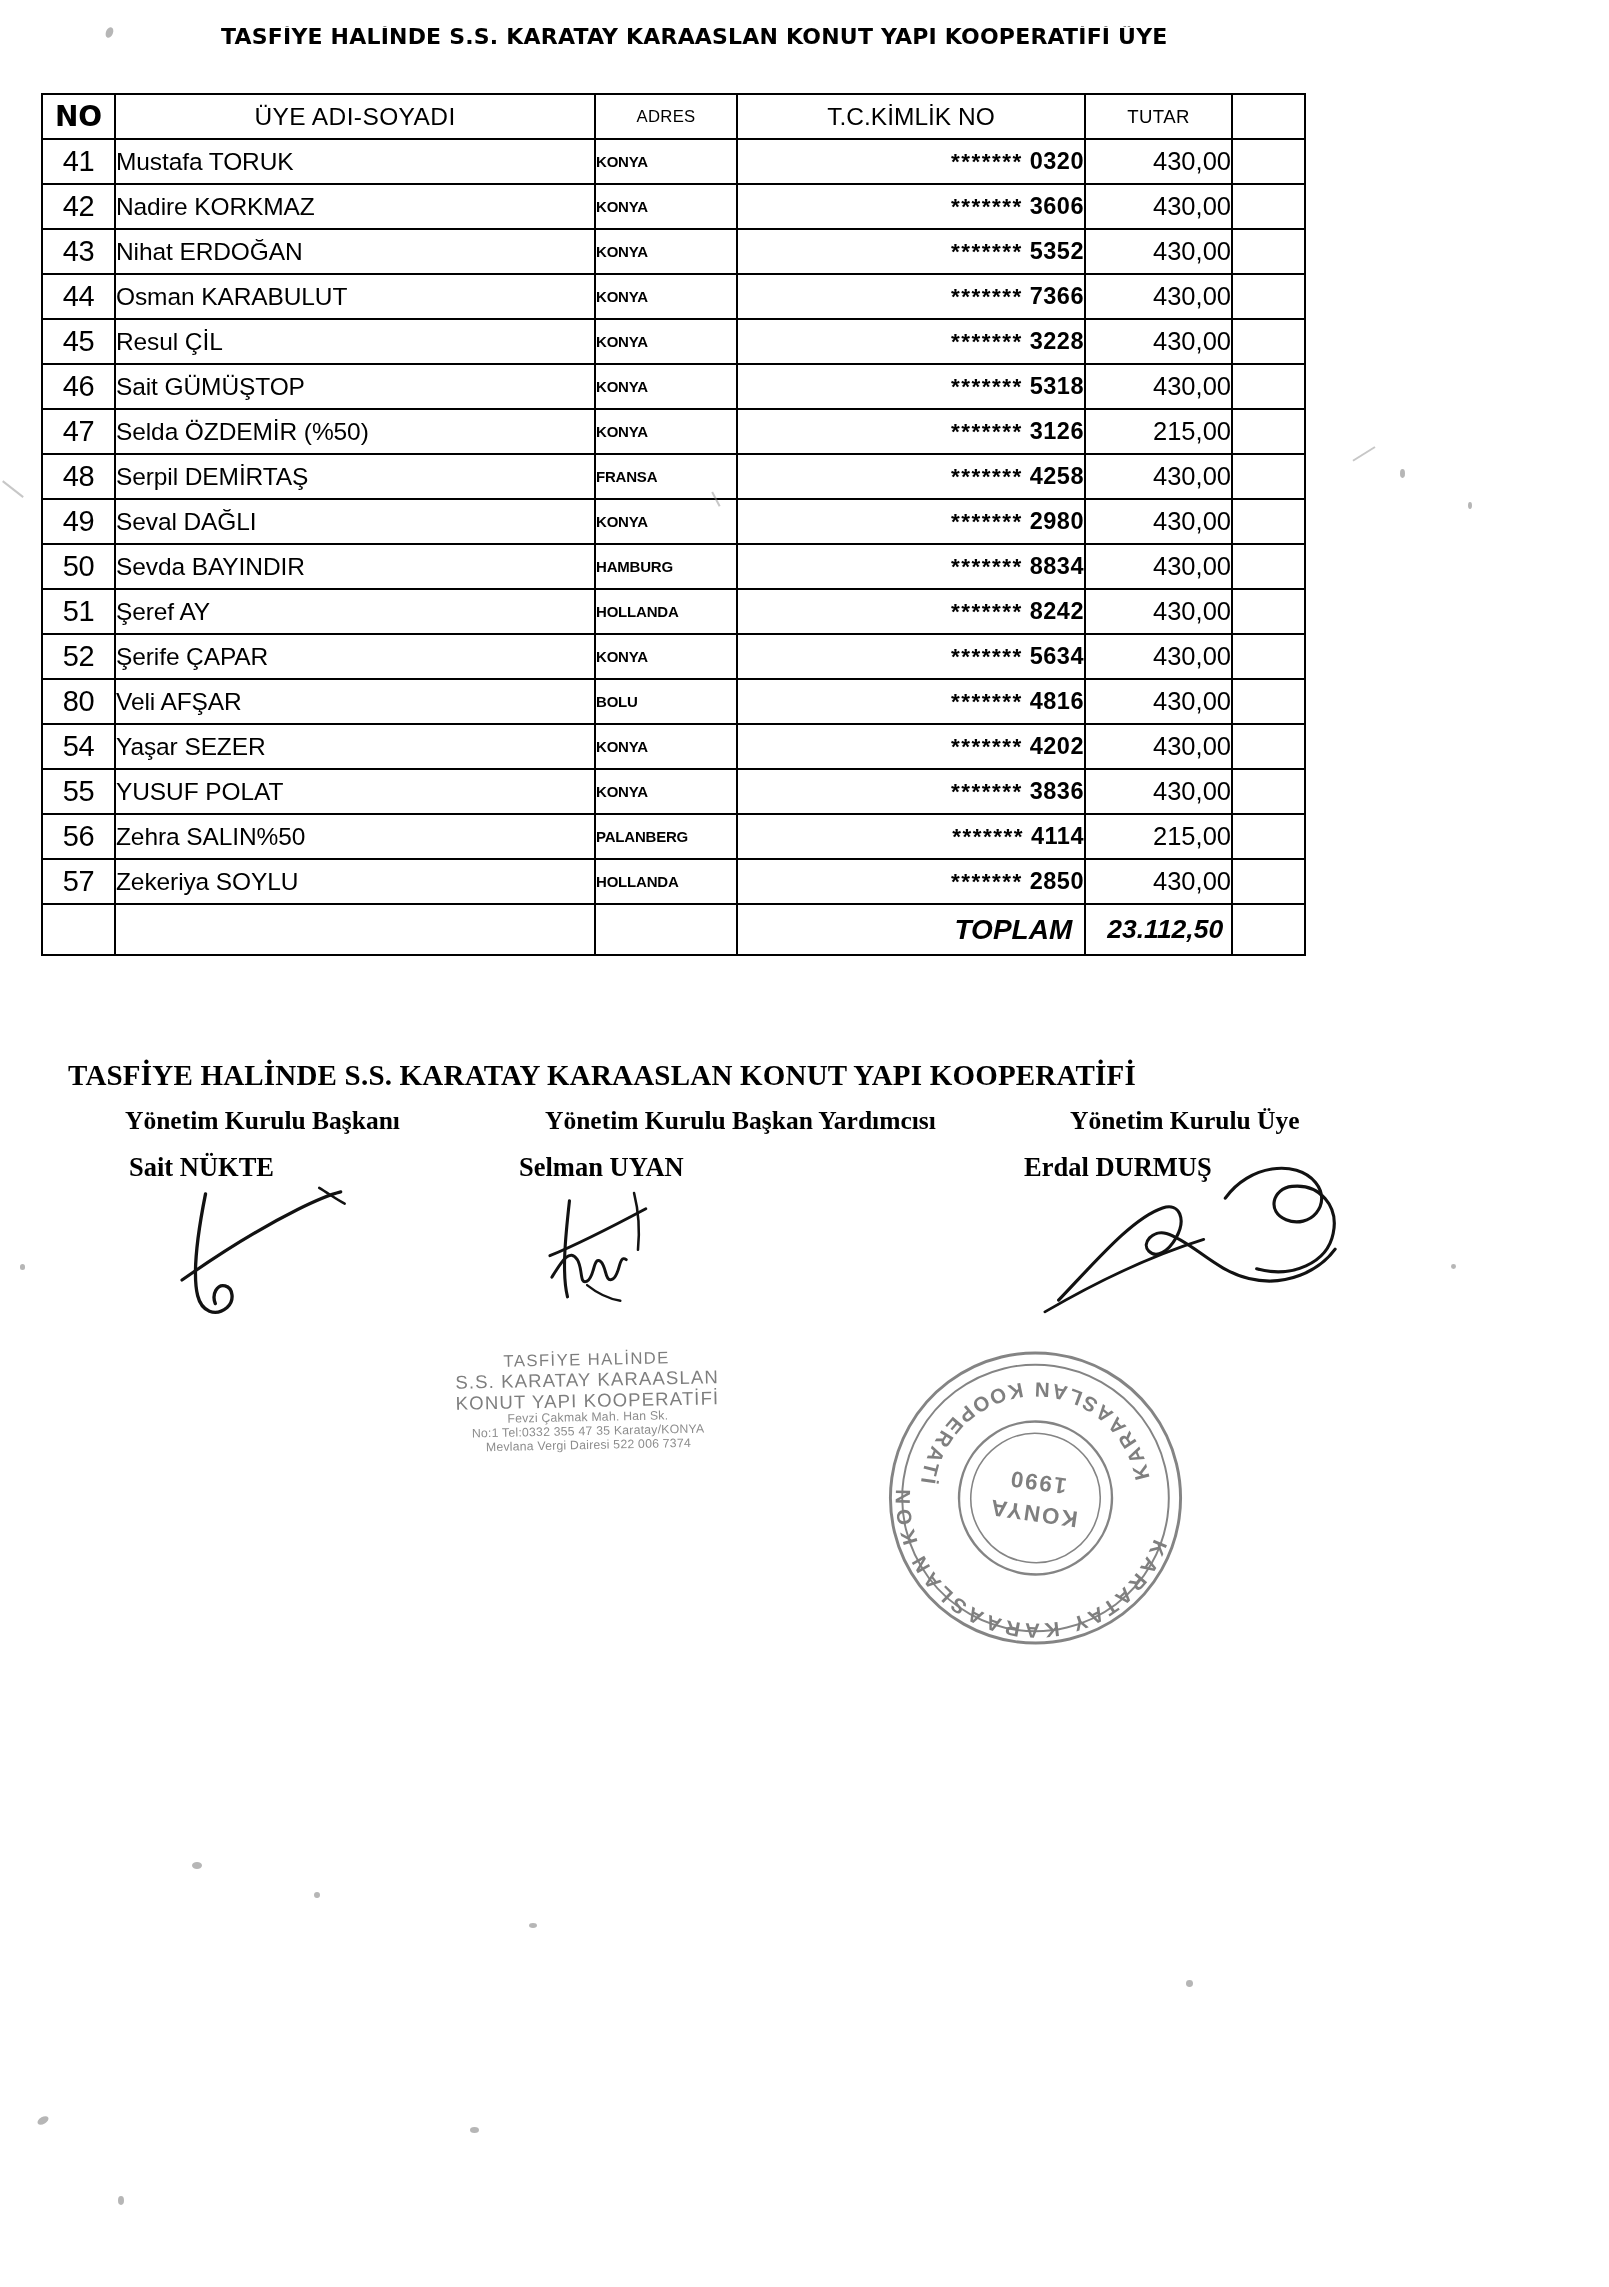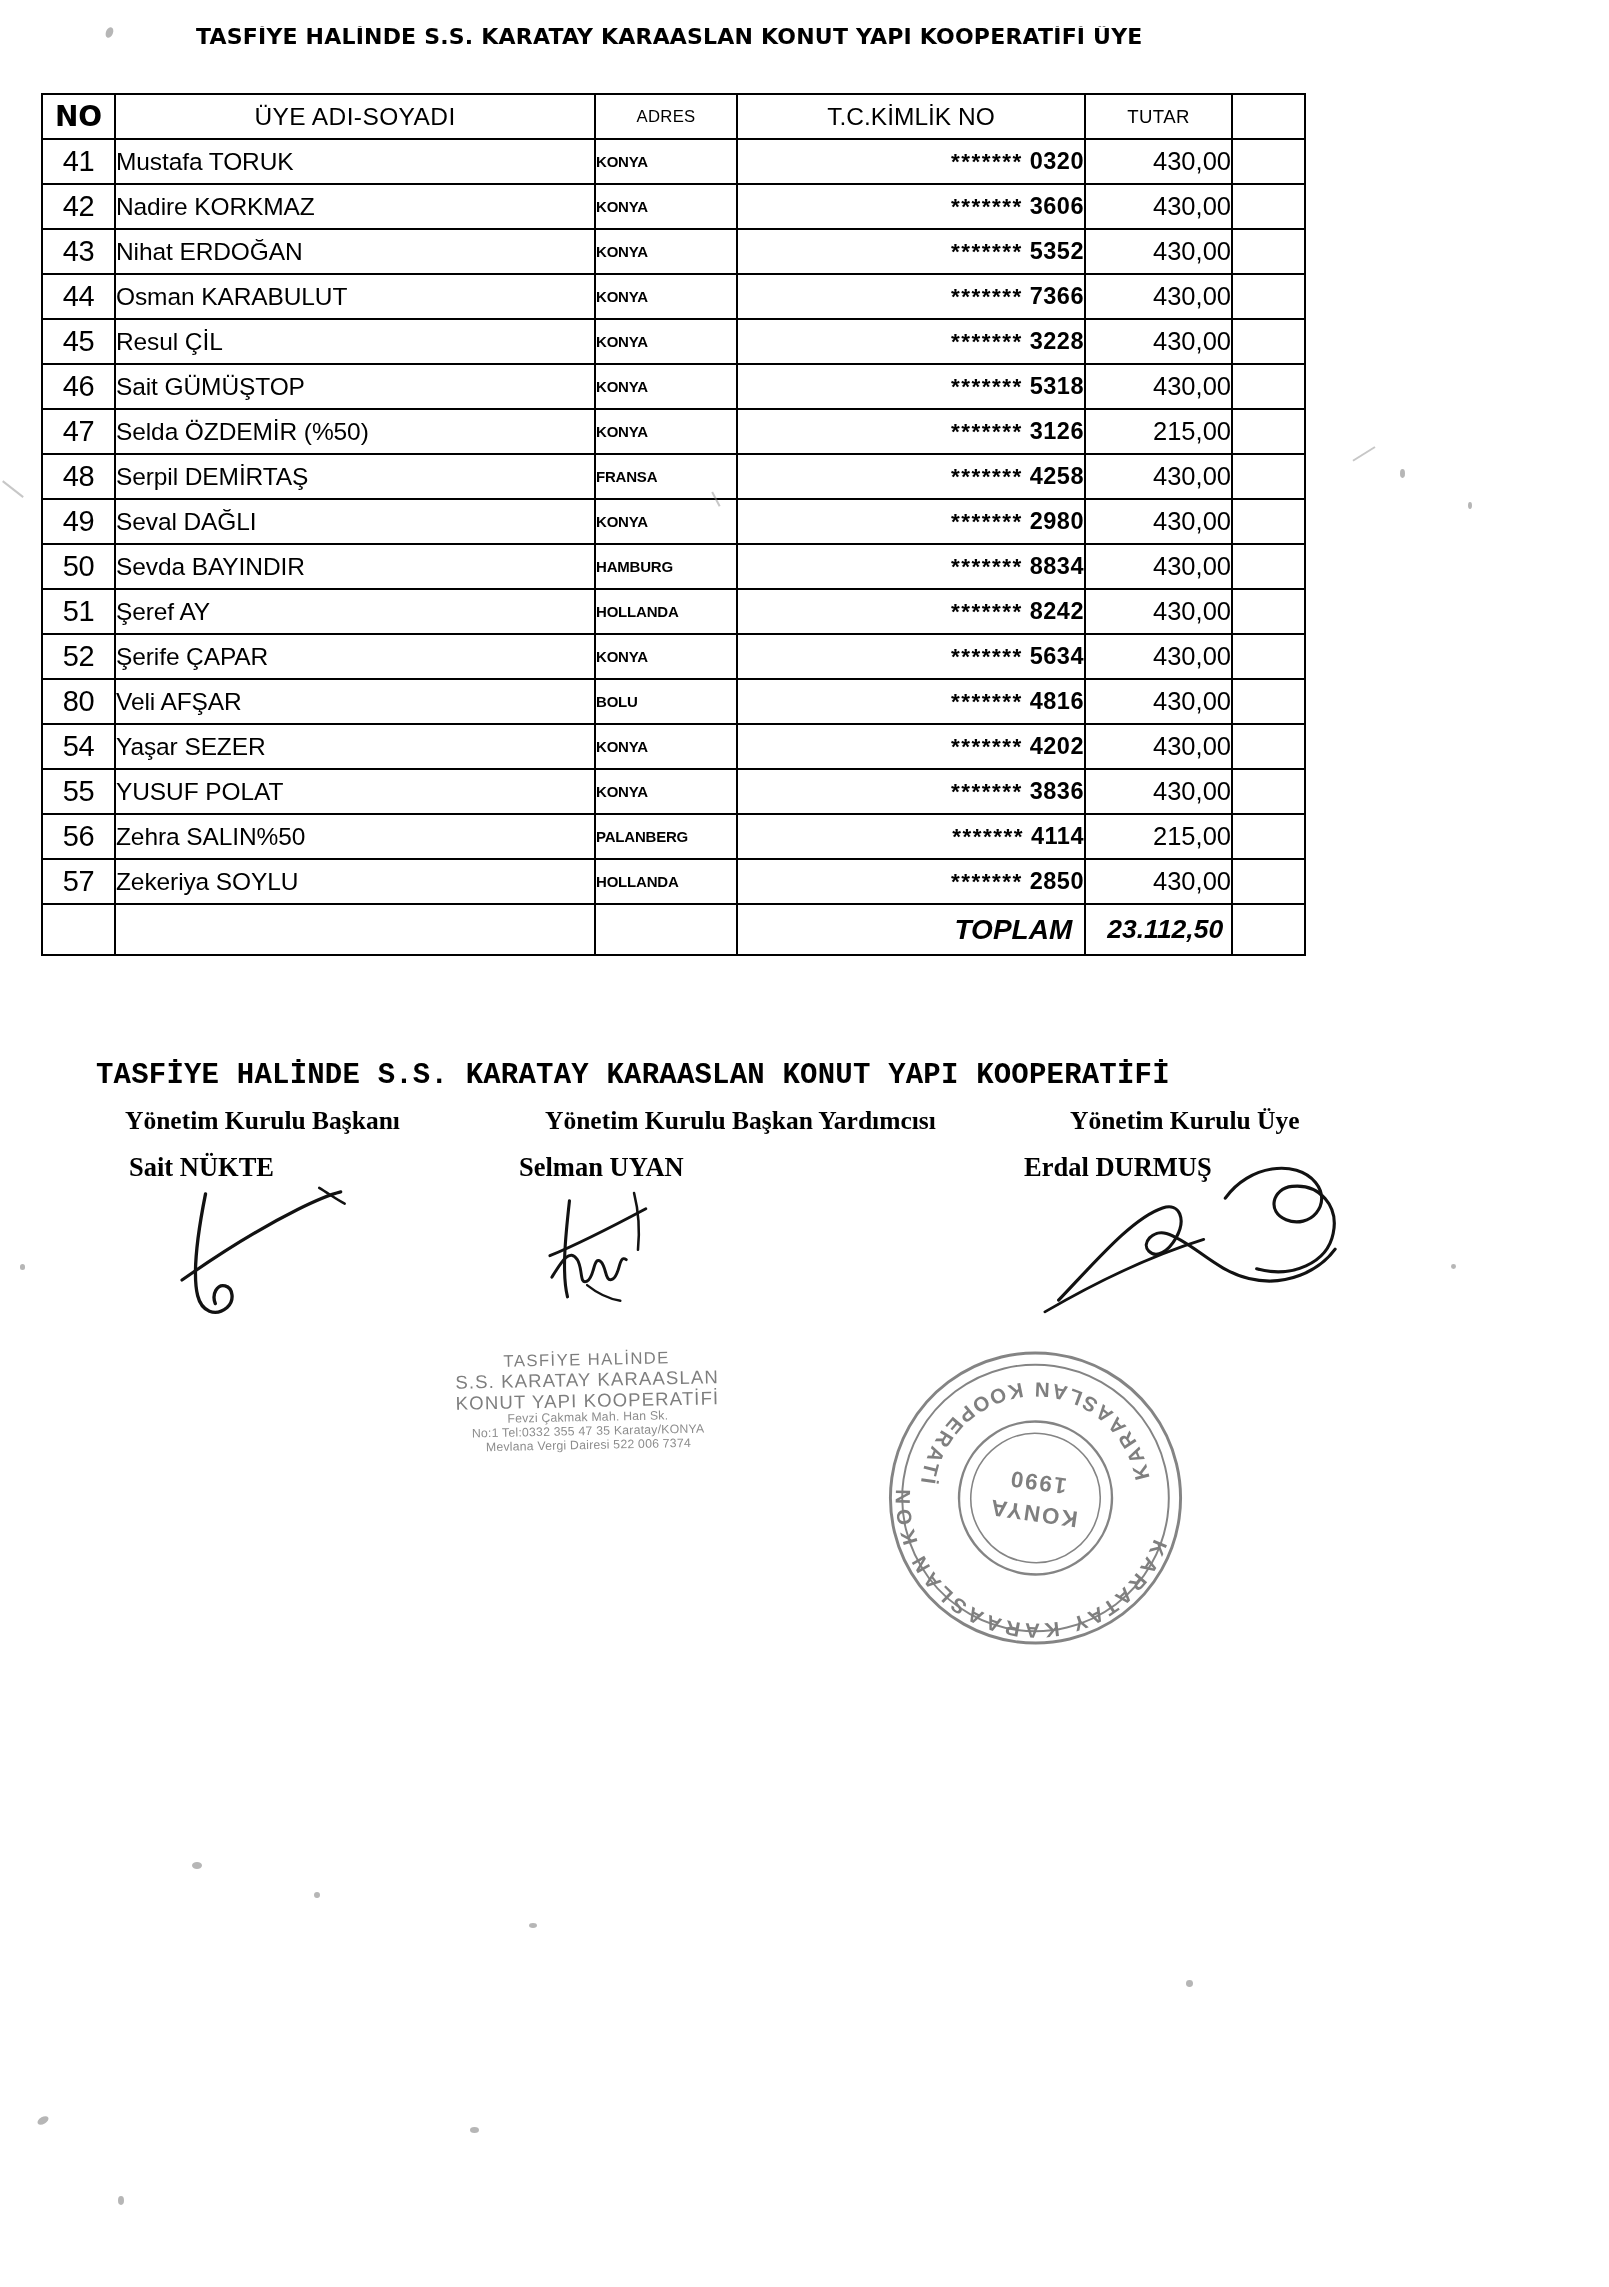--- a/index.html
+++ b/index.html
@@ -41,20 +41,21 @@
     font-family: "DejaVu Sans", sans-serif;
     font-weight: bold;
     font-size: 22px;
     letter-spacing: 0.2px;
     white-space: nowrap;
     
     height: 19.6px;
     overflow: hidden;
     line-height: 22.5px;
     margin-bottom: 2.9px;
+    margin-left: 25px;
   }
   .doc-title-line2 {
     font-family: "DejaVu Sans", sans-serif;
     font-weight: bold;
     font-size: 23px;
     letter-spacing: -0.2px;
     white-space: nowrap;
     padding-left: 41px;
   }
 
@@ -172,25 +173,25 @@
   tr.total-row td.t-empty { }
 
   
   .footer-block {
     position: absolute;
     left: 0;
     top: 1059px;
     width: 1609px;
   }
   .coop-name {
-    font-family: Liberation Mono, monospace;
+    font-family: Liberation Serif, serif;
     font-weight: bold;
     font-size: 29px;
     letter-spacing: 0.2px;
-    padding-left: 96px;
+    padding-left: 68px;
   }
   .roles-row {
     position: relative;
     height: 39px;
     margin-top: 13.7px;
     font-family: "Liberation Serif", serif;
     font-weight: bold;
     font-size: 25.5px;
   }
   .names-row {

